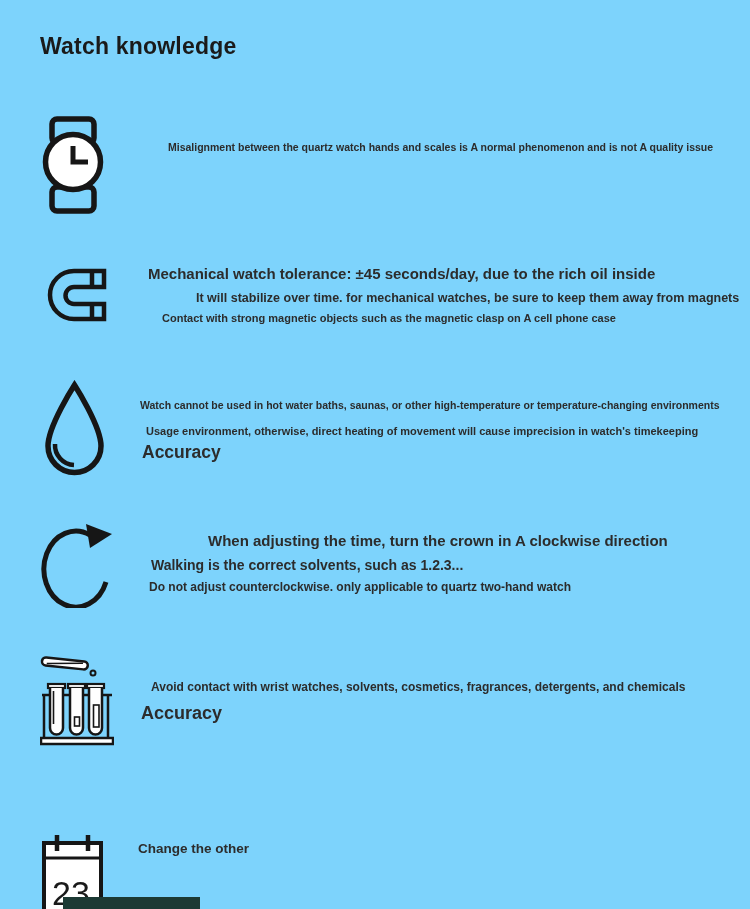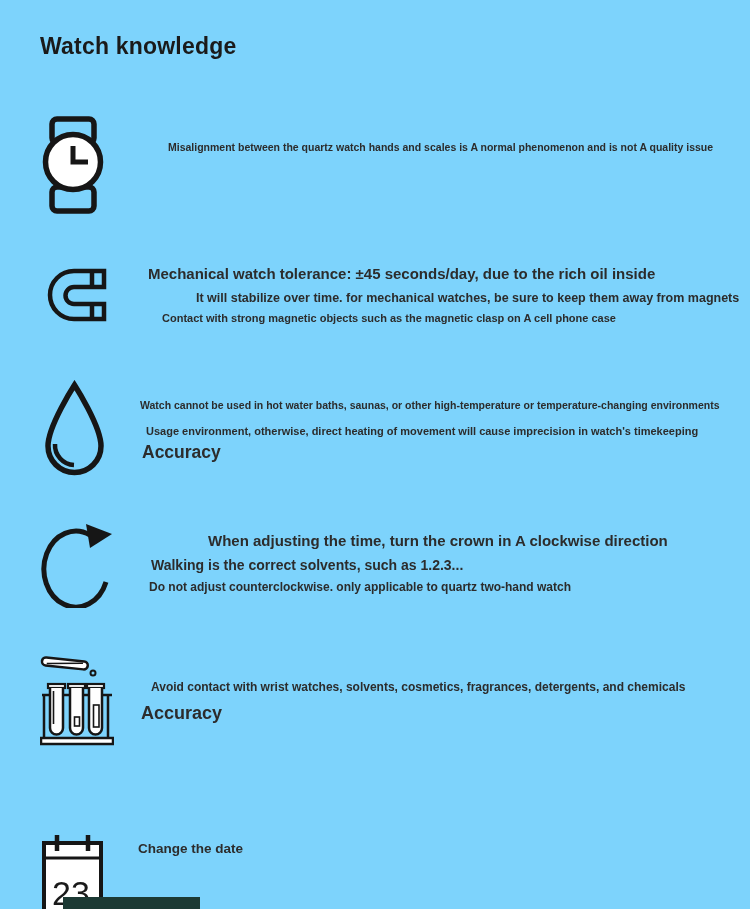--- a/index.html
+++ b/index.html
@@ -98,17 +98,17 @@
   <div class="t" style="left:141px;top:704px;font-size:18px;">Accuracy</div>
 
   <div class="icon" style="left:42px;top:835px;">
     <svg width="62" height="94" viewBox="0 0 62 94">
       <rect class="fillw" x="2" y="8" width="57" height="83" stroke-width="4"></rect>
       <path class="stroke" d="M2 23 H59" stroke-width="3"></path>
       <path class="stroke" d="M15 0 V16 M46 0 V16" stroke-width="4.5"></path>
       <text class="cal-num" x="29" y="70" font-size="34" text-anchor="middle">23</text>
     </svg>
   </div>
-  <div class="t" style="left:138px;top:842px;font-size:13.5px;">Change the date</div>
+  <div class="t" style="left:138px;top:842px;font-size:13.5px;">Change the other</div>
 
   <div class="footer-bar"></div>
 
 </div>
 
 </body></html>

